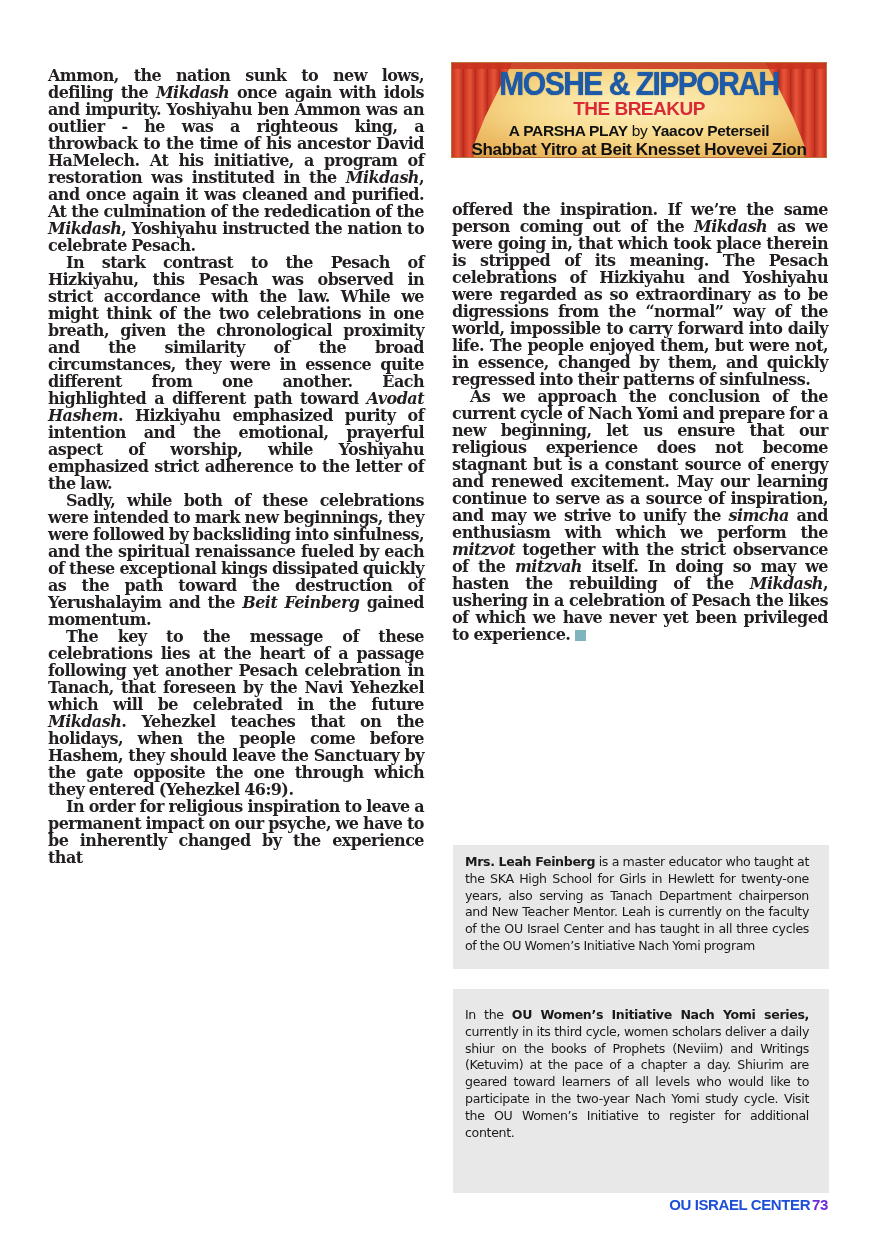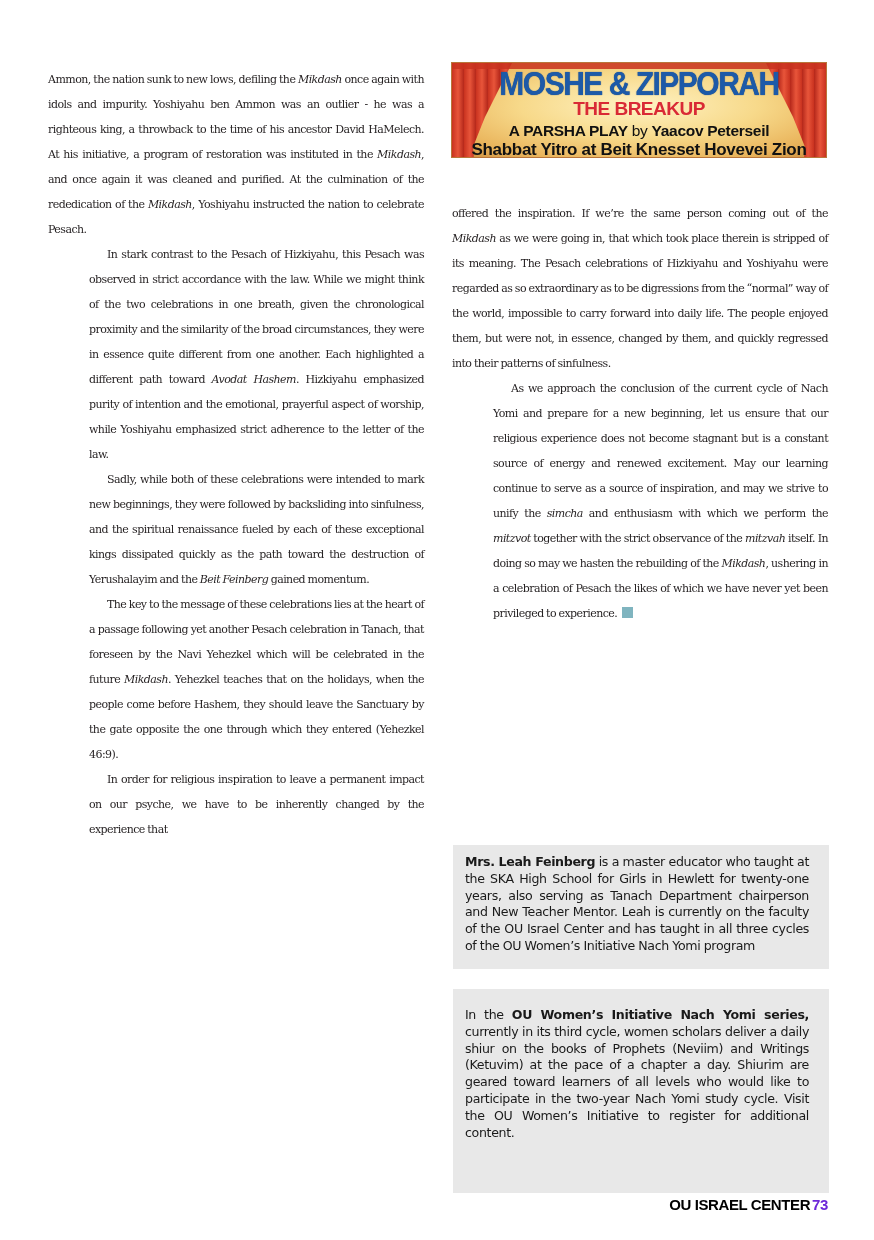--- a/index.html
+++ b/index.html
@@ -1,19 +1,19 @@
 <!DOCTYPE html>
 <html><head>
 <meta charset="utf-8">
 <style>
   html, body { margin:0; padding:0; background:#ffffff; }
   body { width:874px; height:1240px; position:relative; overflow:hidden; font-family:"DejaVu Serif", serif; color:#231f20; }
-  .col { position:absolute; font-family:"DejaVu Serif", serif; font-size:11px; line-height:25px; text-align:justify; letter-spacing:-0.55px; word-spacing:-0.5px; }
+  .col { position:absolute; font-family:"DejaVu Serif", serif; font-size:16px; line-height:17px; text-align:justify; letter-spacing:-0.55px; word-spacing:-0.5px;font-weight:bold; }
   .col p { margin:0; }
-  .col p.ind { text-indent:18px;margin-left:41px; }
+  .col p.ind { text-indent:18px; }
   #col-left { left:48px; top:67px; width:376px; }
   #col-right { left:452px; top:201px; width:376px; }
   i { font-style:italic; }
   .end-mark { display:inline-block; width:11px; height:11px; background:#7fb4bf; margin-left:5px; vertical-align:-1px; }
 
   
   #banner { position:absolute; left:451px; top:62px; width:376px; height:96px; overflow:hidden;
     background: radial-gradient(ellipse at 50% 45%, #fff3c4 0%, #f7d98a 45%, #e9b35a 80%, #c98b3c 100%);
     border:1px solid #b9763a; box-sizing:border-box; }
   .curtain { position:absolute; top:0; height:120px; width:60px; }
@@ -29,21 +29,21 @@
   #bn-line5 { top:96px; font-size:13px; color:#111; line-height:16px; font-weight:bold; }
 
   
   .box { position:absolute; left:453px; width:376px; background:#e8e8e8; box-sizing:border-box; padding:9px 20px 8px 12px;
     font-family:"DejaVu Sans", sans-serif; font-size:12.6px; line-height:16.8px; text-align:justify; letter-spacing:-0.35px; word-spacing:-0.3px; color:#1a1a1a; }
   #bio-box { top:845px; height:124px; }
   #series-box { top:989px; height:204px; padding-top:18px; }
   .box b { font-weight:bold; }
 
   #footer { position:absolute; right:46px; top:1196px; font-family:"Liberation Sans", sans-serif; font-weight:bold; font-size:15px; letter-spacing:-0.4px; }
-  #footer .org { color:#000000;text-align:right; }
+  #footer .org { color:#1d4ed8;text-align:right; }
   #footer .pg { color:#6d28d9; margin-left:2px; }
 </style>
 </head>
 <body>
 
 <div id="banner">
   <div class="curtain left"></div>
   <div class="curtain right"></div>
   <div class="valance"></div>
   <div class="banner-text" id="bn-title">MOSHE &amp; ZIPPORAH</div>

